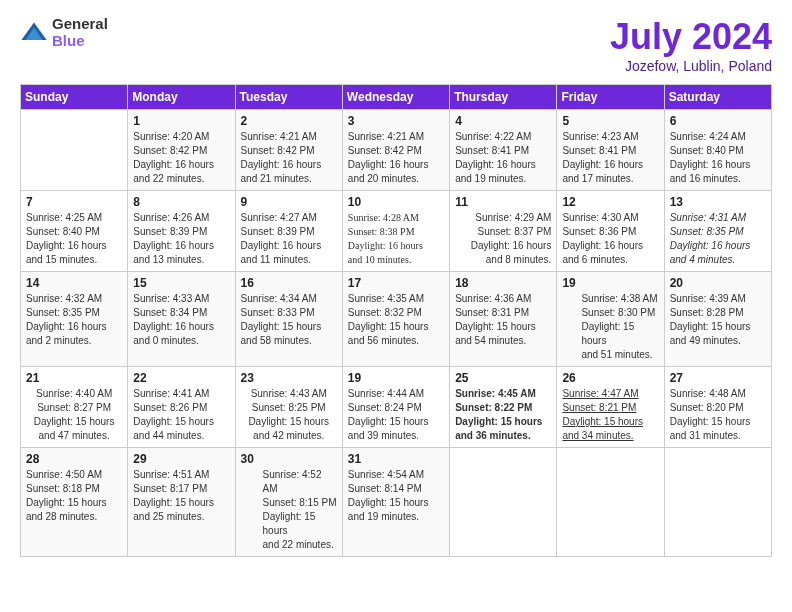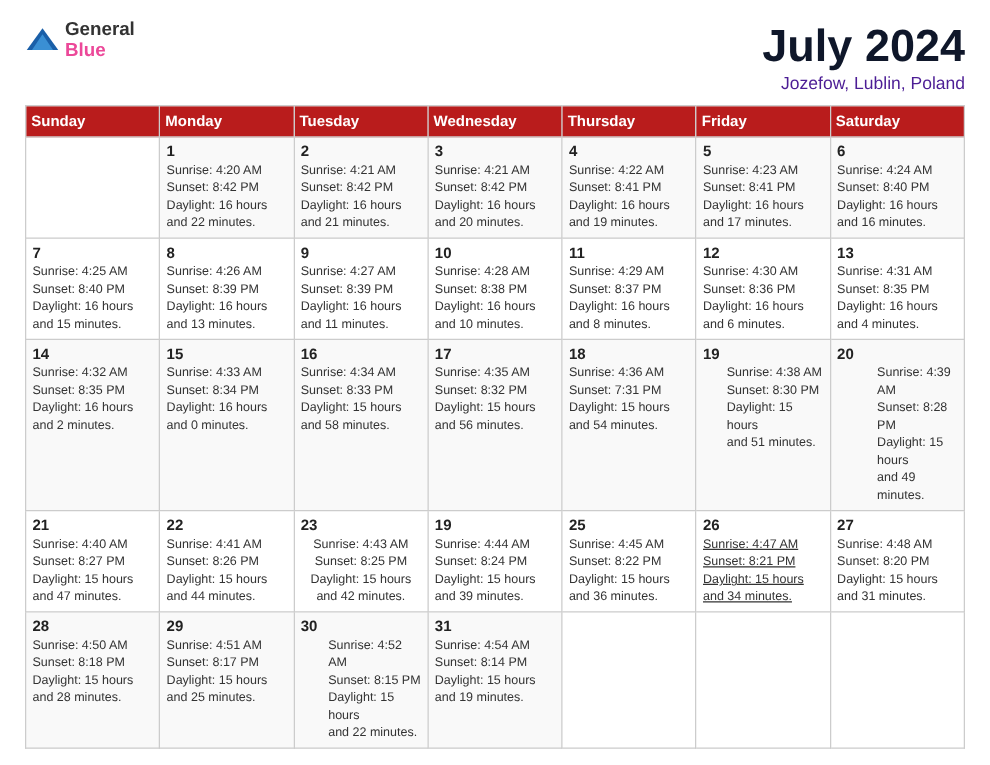--- a/index.html
+++ b/index.html
@@ -31,45 +31,45 @@
       line-height: 1.1;
     }
     .logo-general {
       font-size: 15px;
       font-weight: bold;
       color: #333;
     }
     .logo-blue {
       font-size: 15px;
       font-weight: bold;
-      color: #ec4899;
+      color: #8b5cf6;
     }
     .logo-icon {
       width: 28px;
       height: 28px;
     }
     .title-block {
       text-align: right;
     }
     .main-title {
       font-size: 36px;
       font-weight: bold;
-      color: #0f172a;
+      color: #6d28d9;
     }
     .subtitle {
       font-size: 14px;
       color: #4c1d95;
     }
     table {
       width: 100%;
       border-collapse: collapse;
       table-layout: fixed;
     }
     thead tr th {
-      background-color: #b91c1c;
+      background-color: #6d28d9;
       color: #fff;
       font-size: 12px;
       padding: 5px 4px;
       text-align: left;
       border: 1px solid #ccc;
     }
     tbody tr td {
       border: 1px solid #ccc;
       vertical-align: top;
       padding: 4px 5px;
@@ -192,42 +192,42 @@
           </td>
           <td>
             <span class="day-number">9</span>
             <div class="day-detail" style="white-space: pre-line;">Sunrise: 4:27 AM
 Sunset: 8:39 PM
 Daylight: 16 hours
 and 11 minutes.</div>
           </td>
           <td>
             <span class="day-number">10</span>
-            <div class="day-detail" style="white-space: pre-line;">Sunrise: 4:28 AM
+            <div class="day-detail" style="white-space: pre-line; font-family: Liberation Serif, serif;">Sunrise: 4:28 AM
 Sunset: 8:38 PM
 Daylight: 16 hours
 and 10 minutes.</div>
           </td>
           <td>
             <span class="day-number">11</span>
-            <div class="day-detail" style="white-space: pre-line;">Sunrise: 4:29 AM
+            <div class="day-detail" style="white-space: pre-line; text-align: right;">Sunrise: 4:29 AM
 Sunset: 8:37 PM
 Daylight: 16 hours
 and 8 minutes.</div>
           </td>
           <td>
             <span class="day-number">12</span>
             <div class="day-detail" style="white-space: pre-line;">Sunrise: 4:30 AM
 Sunset: 8:36 PM
 Daylight: 16 hours
 and 6 minutes.</div>
           </td>
           <td>
             <span class="day-number">13</span>
-            <div class="day-detail" style="white-space: pre-line;">Sunrise: 4:31 AM
+            <div class="day-detail" style="white-space: pre-line; font-style: italic;">Sunrise: 4:31 AM
 Sunset: 8:35 PM
 Daylight: 16 hours
 and 4 minutes.</div>
           </td>
         </tr>
         <tr>
           <td>
             <span class="day-number">14</span>
             <div class="day-detail" style="white-space: pre-line;">Sunrise: 4:32 AM
 Sunset: 8:35 PM
@@ -251,43 +251,43 @@
           <td>
             <span class="day-number">17</span>
             <div class="day-detail" style="white-space: pre-line;">Sunrise: 4:35 AM
 Sunset: 8:32 PM
 Daylight: 15 hours
 and 56 minutes.</div>
           </td>
           <td>
             <span class="day-number">18</span>
             <div class="day-detail" style="white-space: pre-line;">Sunrise: 4:36 AM
-Sunset: 7:31 PM
+Sunset: 8:31 PM
 Daylight: 15 hours
 and 54 minutes.</div>
           </td>
           <td>
             <span class="day-number">19</span>
             <div class="day-detail" style="white-space: pre-line; margin-left: 19px;">Sunrise: 4:38 AM
 Sunset: 8:30 PM
 Daylight: 15 hours
 and 51 minutes.</div>
           </td>
           <td>
             <span class="day-number">20</span>
-            <div class="day-detail" style="white-space: pre-line; margin-left: 32px;">Sunrise: 4:39 AM
+            <div class="day-detail" style="white-space: pre-line;">Sunrise: 4:39 AM
 Sunset: 8:28 PM
 Daylight: 15 hours
 and 49 minutes.</div>
           </td>
         </tr>
         <tr>
           <td>
             <span class="day-number">21</span>
-            <div class="day-detail" style="white-space: pre-line;">Sunrise: 4:40 AM
+            <div class="day-detail" style="white-space: pre-line; text-align: center;">Sunrise: 4:40 AM
 Sunset: 8:27 PM
 Daylight: 15 hours
 and 47 minutes.</div>
           </td>
           <td>
             <span class="day-number">22</span>
             <div class="day-detail" style="white-space: pre-line;">Sunrise: 4:41 AM
 Sunset: 8:26 PM
 Daylight: 15 hours
 and 44 minutes.</div>
@@ -301,21 +301,21 @@
           </td>
           <td>
             <span class="day-number">19</span>
             <div class="day-detail" style="white-space: pre-line;">Sunrise: 4:44 AM
 Sunset: 8:24 PM
 Daylight: 15 hours
 and 39 minutes.</div>
           </td>
           <td>
             <span class="day-number">25</span>
-            <div class="day-detail" style="white-space: pre-line;">Sunrise: 4:45 AM
+            <div class="day-detail" style="white-space: pre-line; font-weight: bold;">Sunrise: 4:45 AM
 Sunset: 8:22 PM
 Daylight: 15 hours
 and 36 minutes.</div>
           </td>
           <td>
             <span class="day-number">26</span>
             <div class="day-detail" style="white-space: pre-line; text-decoration: underline;">Sunrise: 4:47 AM
 Sunset: 8:21 PM
 Daylight: 15 hours
 and 34 minutes.</div>

